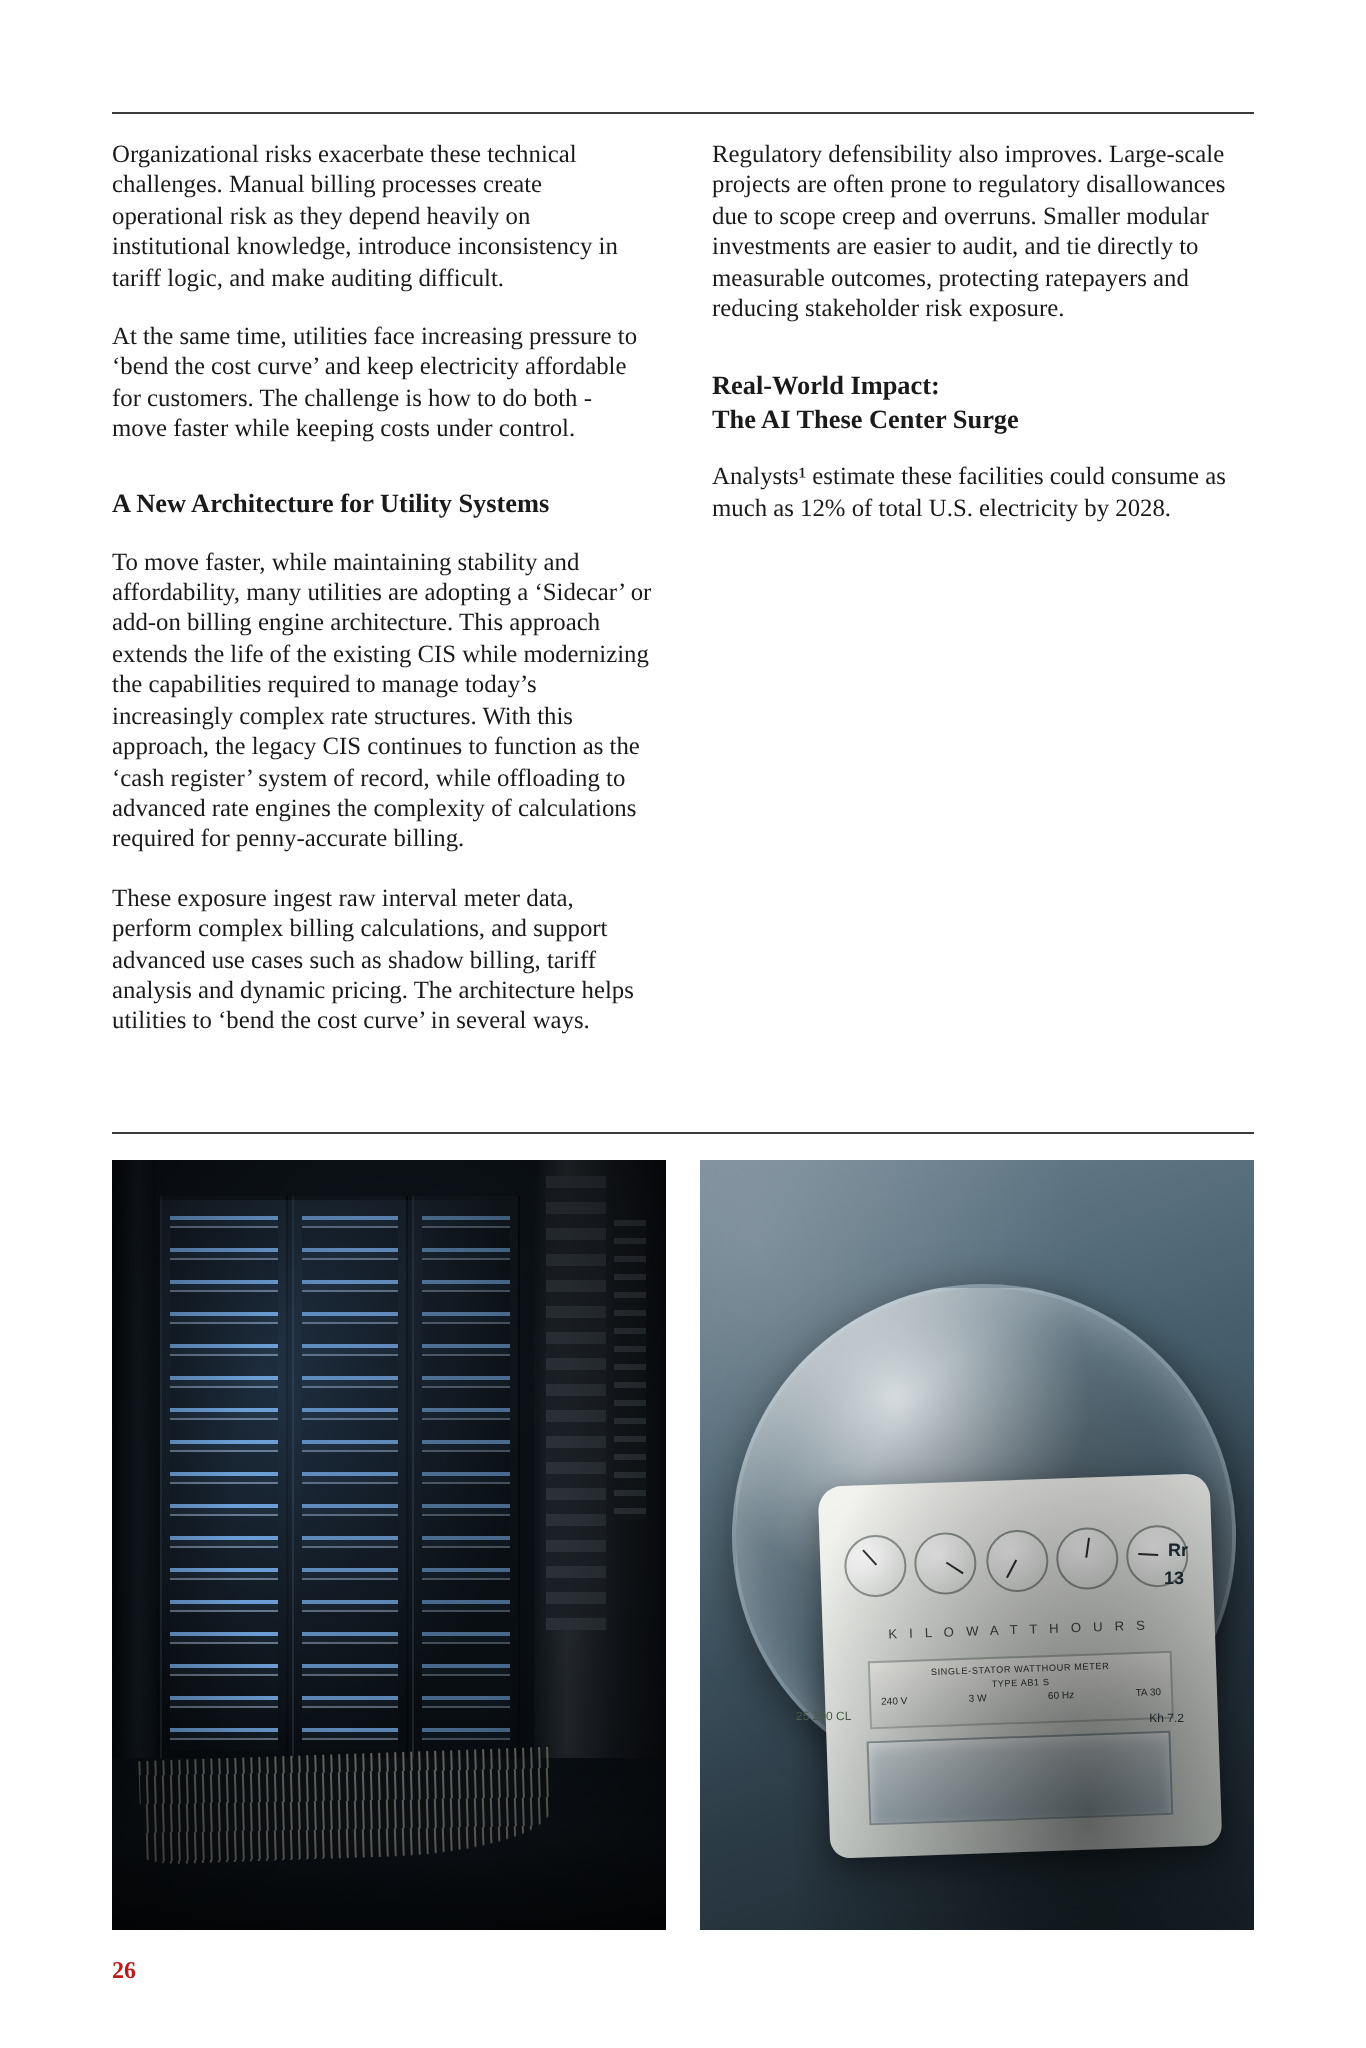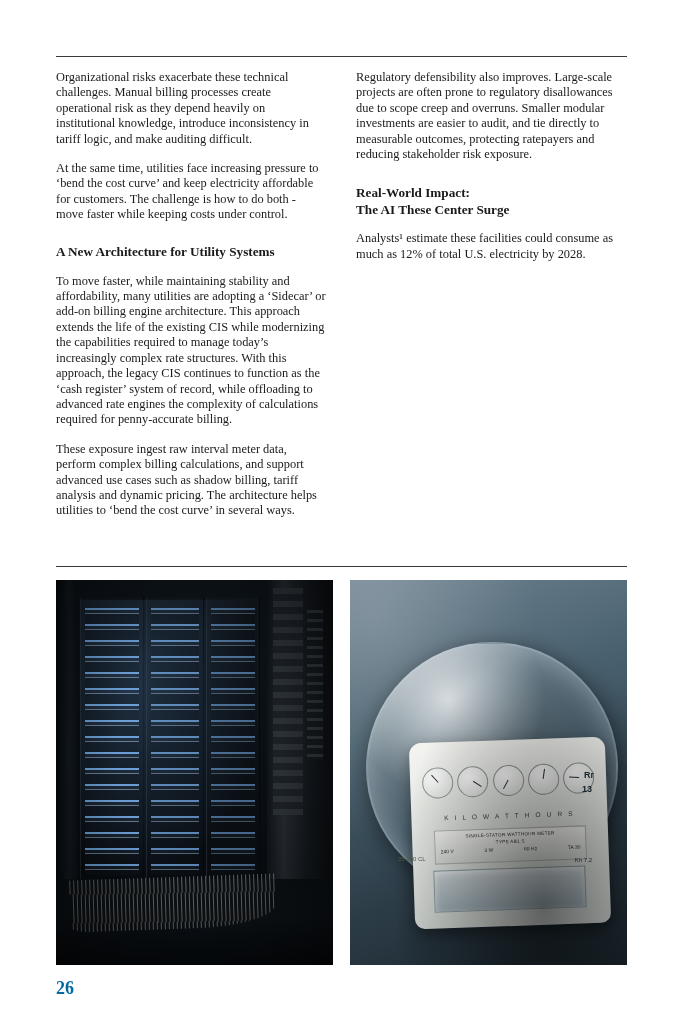--- a/index.html
+++ b/index.html
@@ -295,23 +295,23 @@
       radial-gradient(ellipse at 70% 85%, rgba(0,0,0,0.55), rgba(0,0,0,0) 55%),
       radial-gradient(ellipse at 10% 10%, rgba(255,255,255,0.18), rgba(0,0,0,0) 45%);
     pointer-events: none;
   }
 
   .page-number {
     position: absolute;
     left: 56px;
     top: 978px;
     font-family: "Liberation Serif", serif;
-    font-size: 18px;
+    font-size: 12px;
     font-weight: bold;
-    color: #0369a1;
+    color: #b91c1c;
   }
 </style>
 </head>
 <body>
 
 <div class="page">
 
   <div class="rule rule-top"></div>
 
   <div class="columns">

